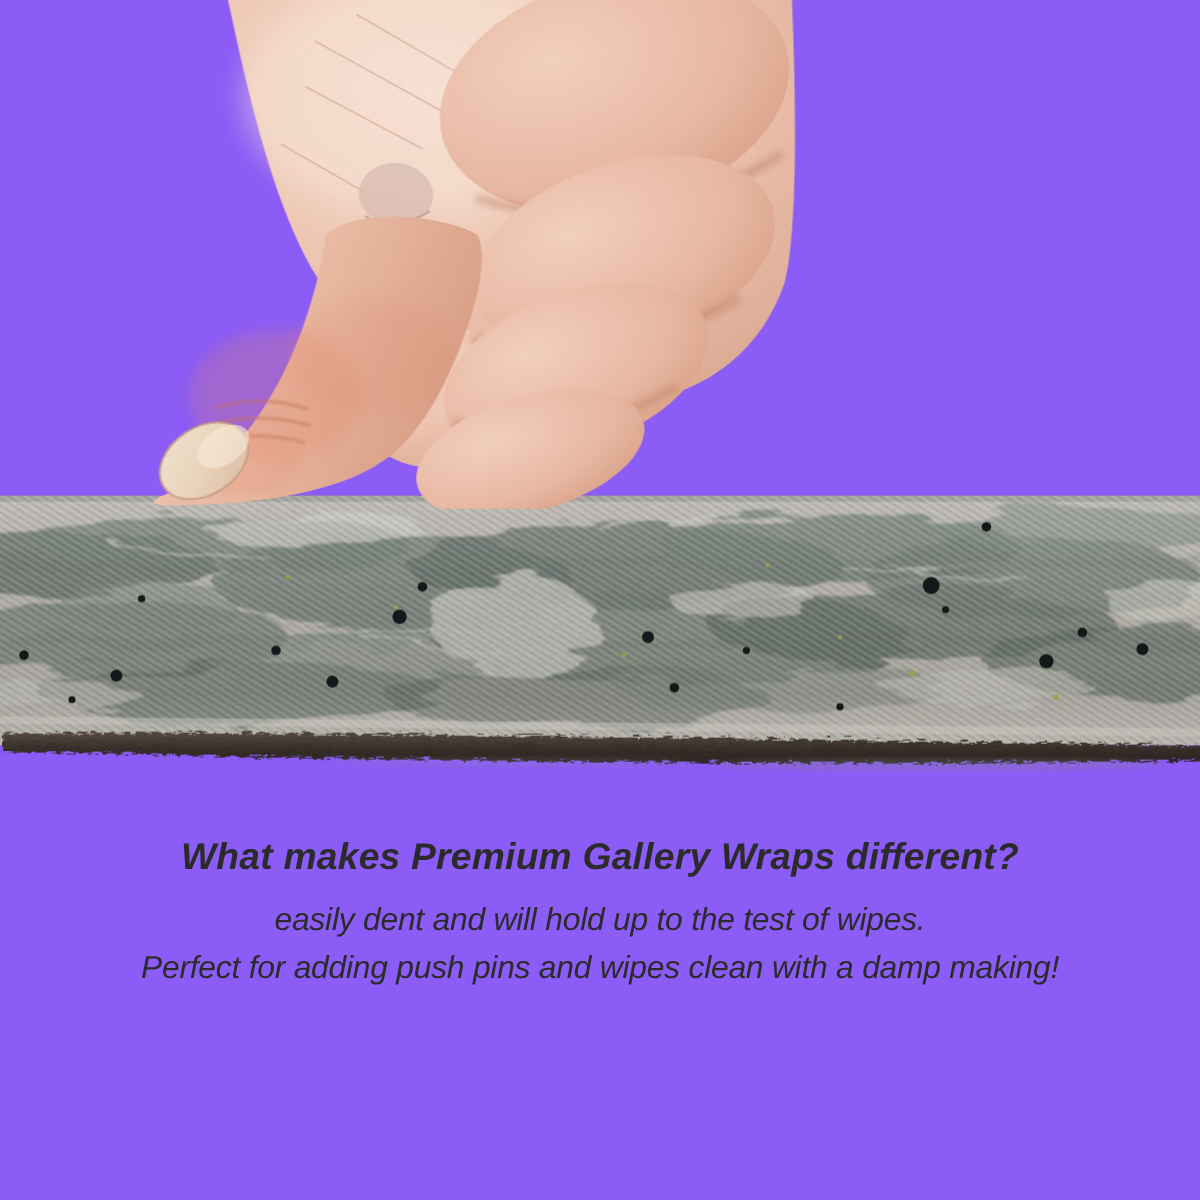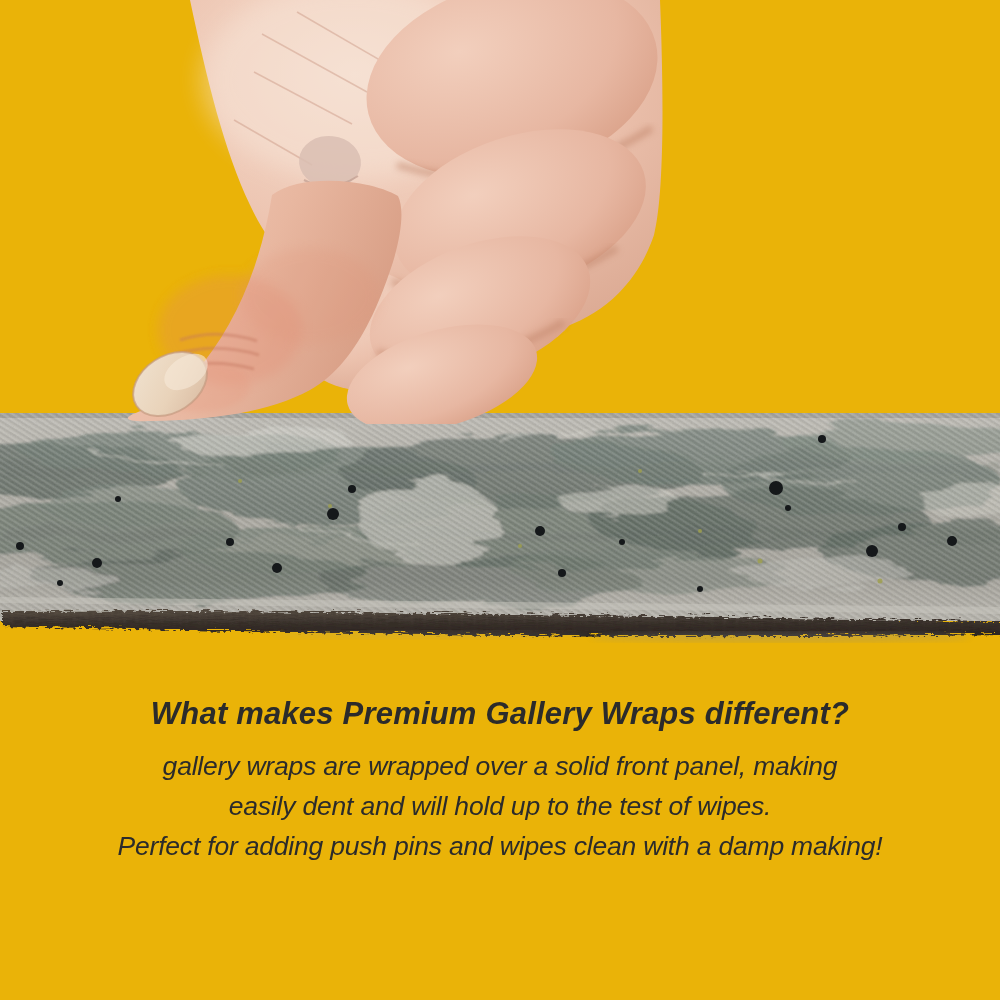--- a/index.html
+++ b/index.html
@@ -1,17 +1,17 @@
 <!DOCTYPE html>
 <html><head>
 <meta charset="utf-8">
 <style>
   html,body{margin:0;padding:0;background:#ffffff;}
   .stage{
-    position:relative;width:1000px;height:1000px;background:#eab308;
+    position:relative;width:1000px;height:1000px;background:#8b5cf6;
     overflow:hidden;font-family:"Liberation Sans",sans-serif;
   }
   .photo-hand{position:absolute;left:112px;top:0;z-index:2;}
   .photo-strip{position:absolute;left:0;top:411px;z-index:1;}
   .copy{
     position:absolute;left:0;top:694px;width:100%;text-align:center;
     color:#2b2b2b;font-style:italic;z-index:3;
   }
   .copy h1{
     font-size:31px;font-weight:600;margin:0 0 12px 0;letter-spacing:0.2px;
@@ -232,18 +232,17 @@
           <ellipse cx="58" cy="384" rx="40" ry="28" fill="url(#gNail)" transform="rotate(-33 58 384)"></ellipse>
           <ellipse cx="58" cy="384" rx="40" ry="28" fill="none" stroke="#c49b82" stroke-width="2" opacity="0.7" transform="rotate(-33 58 384)"></ellipse>
           <ellipse cx="74" cy="372" rx="24" ry="15" fill="#f6ead8" opacity="0.6" transform="rotate(-33 74 372)"></ellipse>
         </g>
       </g>
     </g>
   </svg>
 
   <div class="copy">
     <h1>What makes Premium Gallery Wraps different?</h1>
-    <p>gallery wraps are wrapped over a solid front panel, making</p>
     <p>easily dent and will hold up to the test of wipes.</p>
     <p>Perfect for adding push pins and wipes clean with a damp making!</p>
   </div>
 
 </div>
 
 </body></html>

